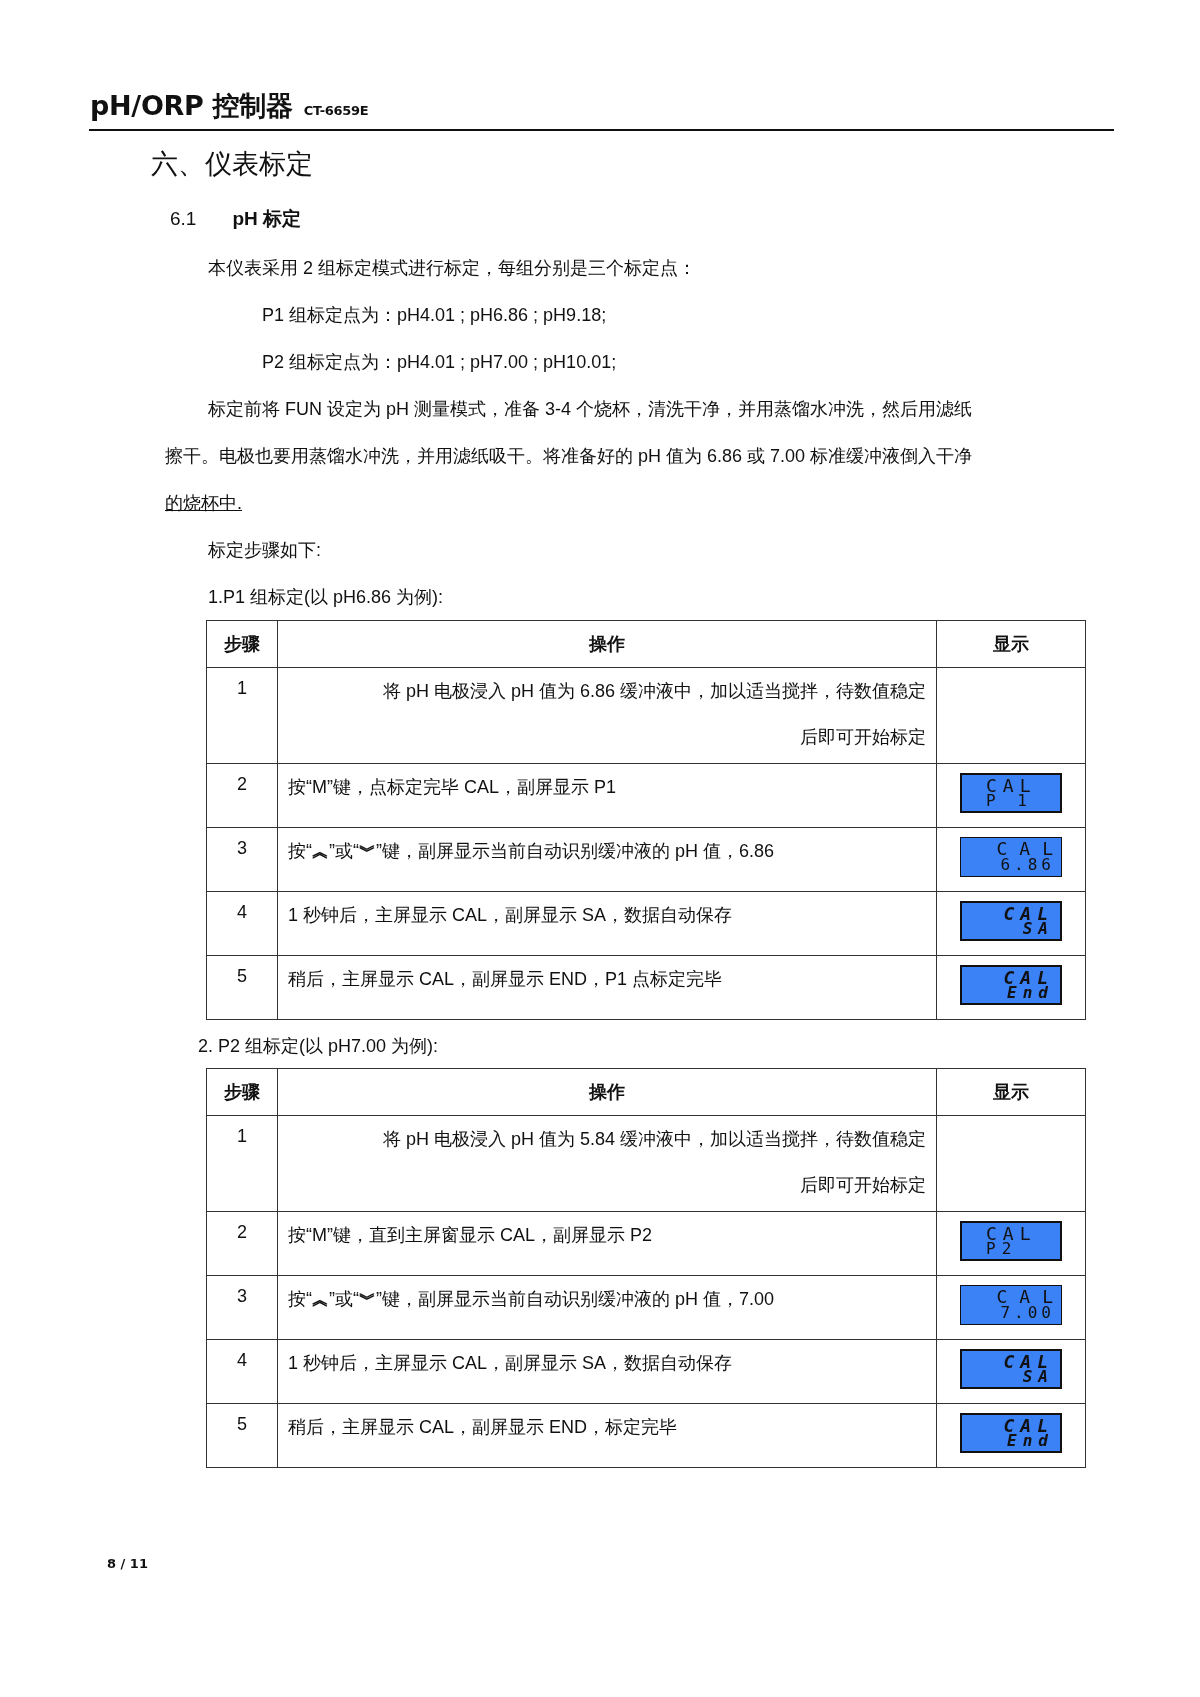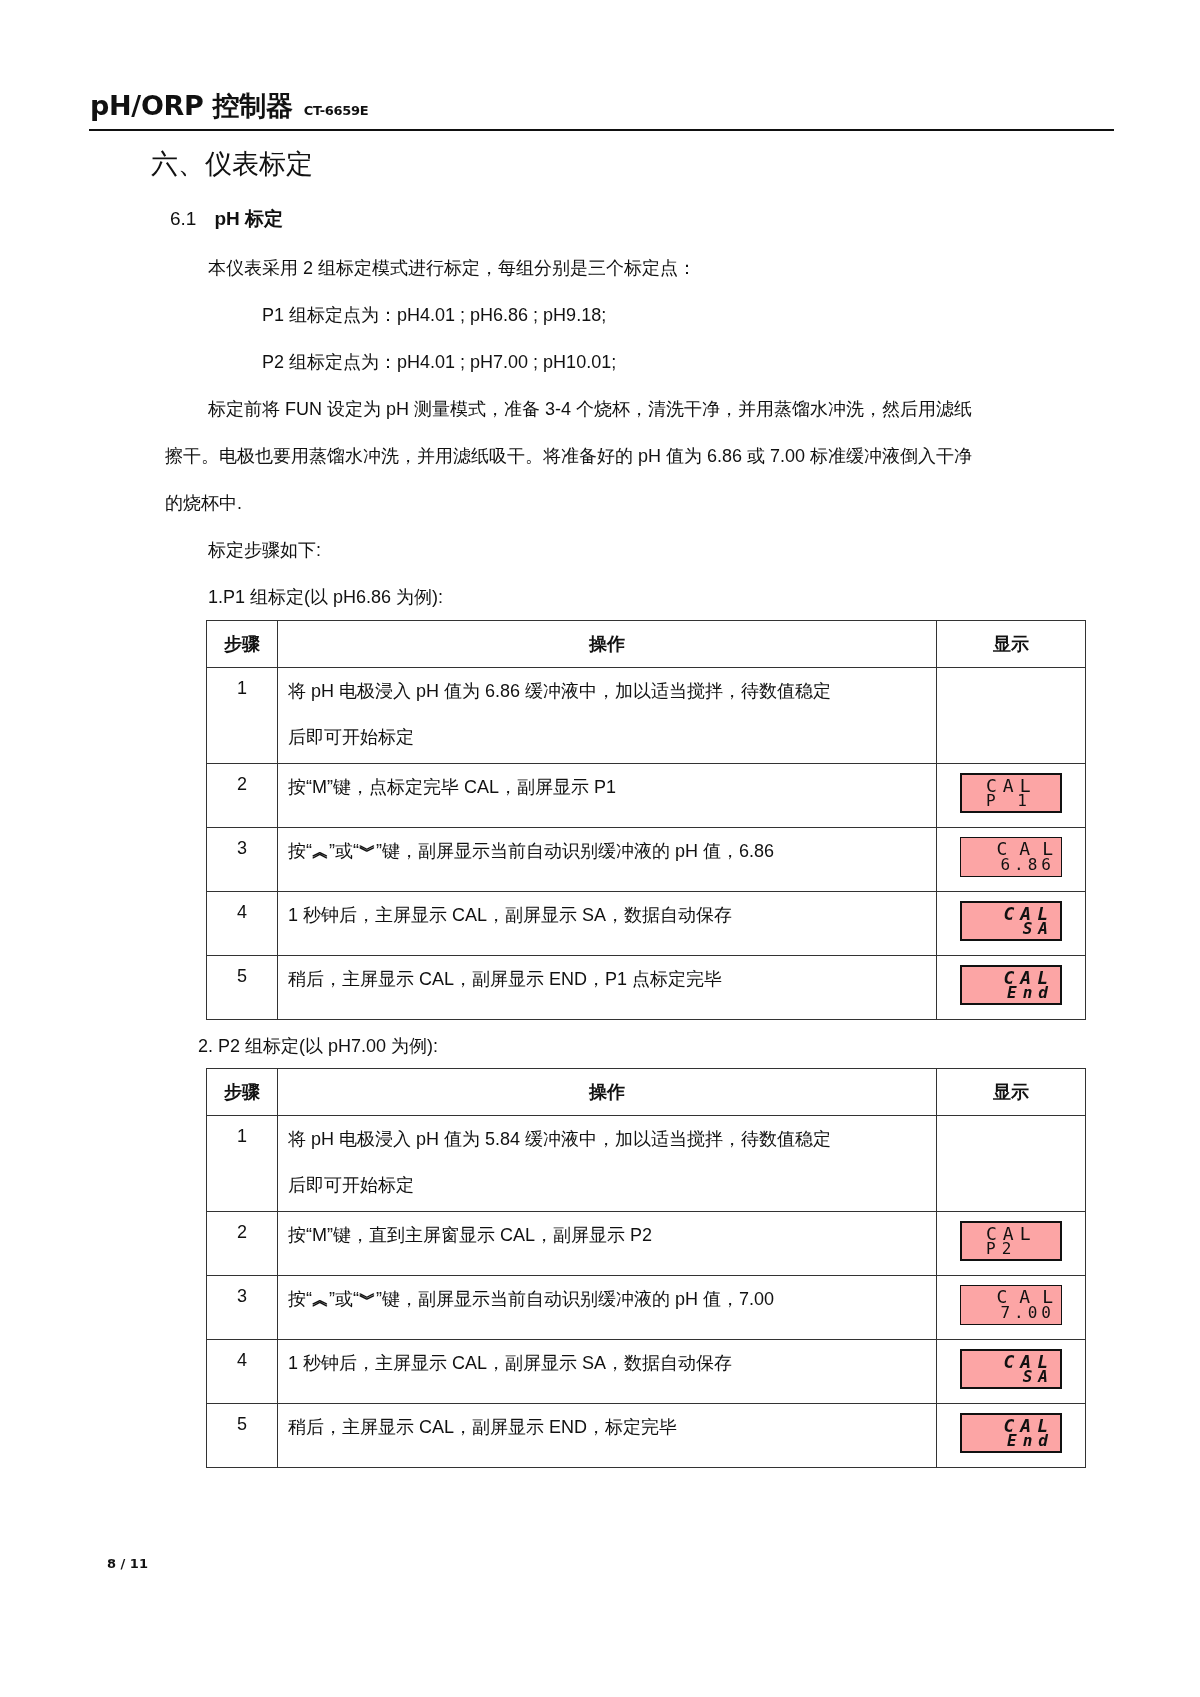--- a/index.html
+++ b/index.html
@@ -9,43 +9,43 @@
   }
   .abs { position: absolute; }
   .doc-header {
     left: 90px; top: 88px; font-weight: bold; font-size: 27px; color: #111;
     font-family: "DejaVu Sans", sans-serif; letter-spacing: -0.3px;
   }
   .doc-header .model { font-size: 13px; margin-left: 2px; }
   .header-rule { left: 89px; top: 129px; width: 1025px; height: 2px; background: #111; }
   .h1 { left: 127px; top: 146px; font-size: 27px; font-family: "DejaVu Serif", serif; margin-left: 24px; }
   .h2 { left: 170px; top: 206px; font-size: 19px; }
-  .h2 .num { margin-right: 18px; }
+  .h2 .num { margin-right: 36px; }
   .h2 .ttl { font-weight: bold; }
   .p { font-size: 18px; white-space: nowrap; }
 
   table.cal {
     position: absolute; left: 206px; border-collapse: collapse;
     font-size: 18px; table-layout: fixed;
   }
   table.cal td, table.cal th {
     border: 1.5px solid #333; padding: 0; vertical-align: top;
   }
   table.cal th { font-weight: bold; height: 46px; vertical-align: middle; text-align: center; }
   table.cal td.step { text-align: center; padding-top: 10px; }
   table.cal td.op { padding: 10px 10px 0 10px; line-height: 46px; }
   table.cal td.op .line { line-height: 26px; }
-  table.cal td.op.two { line-height: 46px; padding-top: 0; }
+  table.cal td.op.two { line-height: 46px; padding-top: 0; text-align: right; }
   table.cal td.disp { text-align: center; vertical-align: middle; }
   .arrow { font-weight: bold; font-size: 17px; }
 
   
   .lcd {
     display: inline-block; border: 2px solid #111; width: 102px; height: 40px;
-    box-sizing: border-box; position: relative; background: #fca5a5;
+    box-sizing: border-box; position: relative; background: #3b82f6;
     font-family: "DejaVu Sans Mono", monospace; color: #111;
   }
   .lcd.thin { border-width: 1px; }
   .lcd .main, .lcd .sub {
     position: absolute; right: 6px; letter-spacing: 6px; line-height: 1;
   }
   .lcd .main { top: 2px; font-size: 18px; }
   .lcd .sub { bottom: 2px; font-size: 16px; }
   .lcd.small-sub .sub { font-size: 16px; letter-spacing: 4px; bottom: 3px; }
   .lcd.left .main, .lcd.left .sub { left: 24px; right: auto; }
@@ -67,21 +67,21 @@
 <div class="abs h2">
   <span class="num">6.1</span><span class="ttl">pH 标定</span>
 </div>
 
 <div class="abs p" style="left:208px; top:256px;">本仪表采用 2 组标定模式进行标定，每组分别是三个标定点：</div>
 <div class="abs p" style="left:262px; top:303px;">P1 组标定点为：pH4.01 ; pH6.86 ; pH9.18;</div>
 <div class="abs p" style="left:262px; top:350px;">P2 组标定点为：pH4.01 ; pH7.00 ; pH10.01;</div>
 
 <div class="abs p" style="left:208px; top:397px;">标定前将 FUN 设定为 pH  测量模式，准备 3-4 个烧杯，清洗干净，并用蒸馏水冲洗，然后用滤纸</div>
 <div class="abs p" style="left:165px; top:444px;">擦干。电极也要用蒸馏水冲洗，并用滤纸吸干。将准备好的 pH 值为 6.86  或 7.00 标准缓冲液倒入干净</div>
-<div class="abs p" style="left:165px; top:491px;">的烧杯中.</div>
+<div class="abs p" style="left:165px; top:491px;text-decoration:underline;">的烧杯中.</div>
 
 <div class="abs p" style="left:208px; top:538px;">标定步骤如下:</div>
 <div class="abs p" style="left:208px; top:585px;">1.P1 组标定(以 pH6.86 为例):</div>
 
 <table class="cal" style="top:620px;">
   <colgroup>
       <col style="width:71px">
       <col style="width:659px">
       <col style="width:149px">
     </colgroup>

